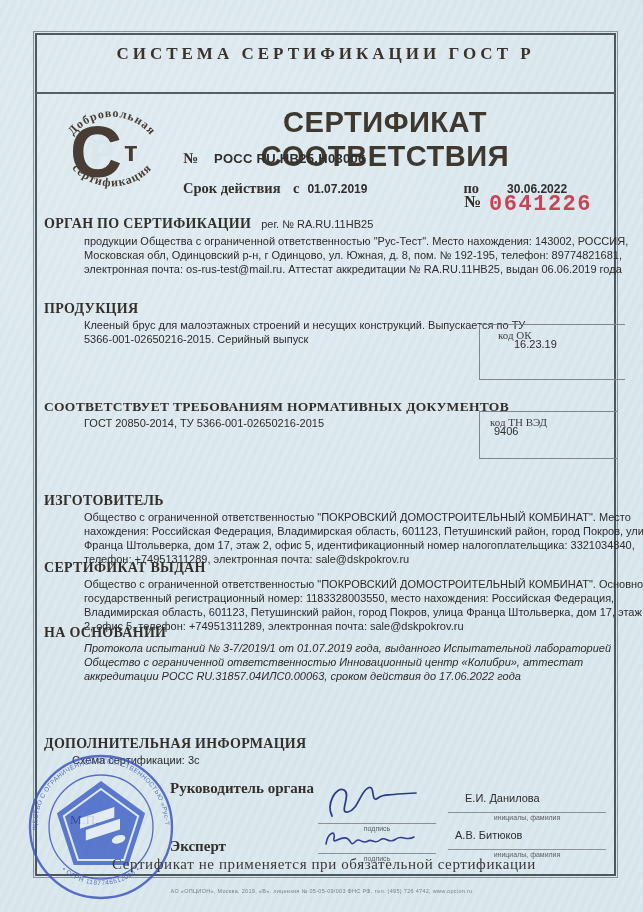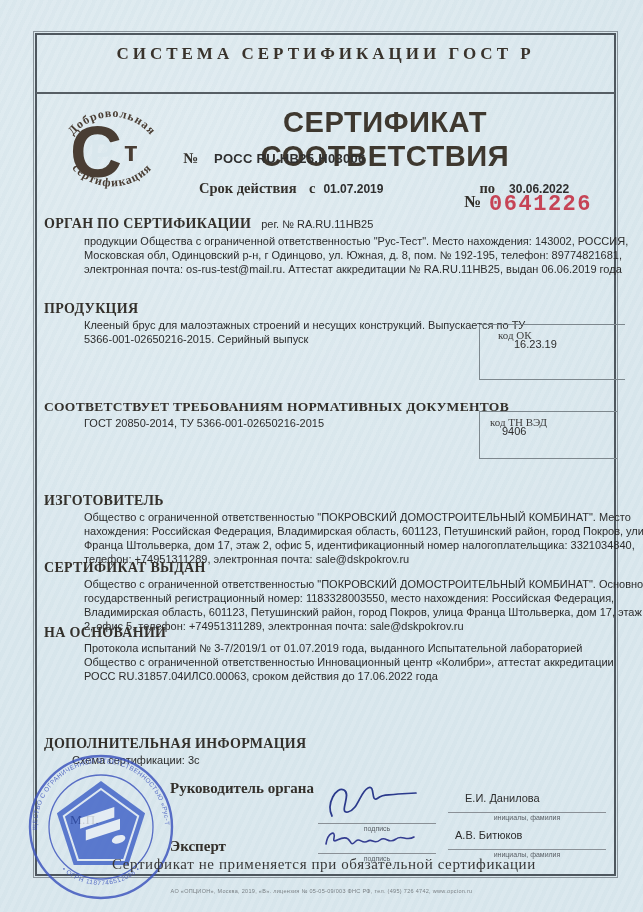--- a/index.html
+++ b/index.html
@@ -32,41 +32,41 @@
   .cert-title{left:162px;top:105px;width:446px;text-align:center;
         font:bold 30px "Liberation Sans",sans-serif;color:#3e382f;letter-spacing:.5px;
         transform:scaleX(.97);transform-origin:center;}
 
   .cert-no{left:183px;top:149px;color:#33302b;}
   .cert-no .sign{font:bold 15px "Liberation Serif",serif;}
   .cert-no .val{font:bold 13px "Liberation Sans",sans-serif;margin-left:16px;
         letter-spacing:.3px;color:#2e2e2e;}
 
   .validity{left:183px;top:179px;color:#33302b;white-space:nowrap;}
-  .validity .lb{font:bold 14.5px "Liberation Serif",serif;margin-left:16px;}
+  .validity .lb{font:bold 14.5px "Liberation Serif",serif;}
   .validity .dt{font:bold 12px "Liberation Sans",sans-serif;color:#2e2e2e;margin-left:8px;}
   .validity .to{margin-left:96px;}
 
   .blank-no{left:464px;top:192px;white-space:nowrap;}
   .blank-no .sign{font:bold 17px "Liberation Serif",serif;color:#33302b;vertical-align:3px;}
   .blank-no .digits{font:bold 22px "Liberation Mono",monospace;color:#c64456;
         letter-spacing:1.5px;margin-left:8px;}
 
   .stitle{font:bold 14px "Liberation Serif",serif;color:#33302b;letter-spacing:.3px;}
   .reg{font:11px "Liberation Sans",sans-serif;font-weight:normal;letter-spacing:0;
         color:#2e2e2e;margin-left:10px;}
   .body{font:11px/1.27 "Liberation Sans",sans-serif;color:#2c2c2c;margin-left:40px;}
 
   .t-organ{left:44px;top:216px;}      .b-organ{left:44px;top:235px;width:568px;}
   .t-product{left:44px;top:301px;font-family:Liberation Serif, serif;}    .b-product{left:44px;top:319px;width:443px;}
   .t-conf{left:44px;top:399px;width:540px;font-size:13.5px;}
   .b-conf{left:44px;top:417px;width:430px;}
   .t-manuf{left:44px;top:493px;}      .b-manuf{left:44px;top:511px;width:574px;}
   .t-issued{left:44px;top:560px;}     .b-issued{left:44px;top:578px;width:568px;}
-  .t-basis{left:44px;top:625px;}      .b-basis{left:44px;top:642px;width:552px;}
+  .t-basis{left:44px;top:625px;}      .b-basis{left:44px;top:642px;width:552px;font-style:italic;}
   .t-add{left:44px;top:736px;}        .b-add{left:32px;top:754px;width:400px;}
 
   .codebox{border:1px solid #7d878d;border-right:none;}
   .okbox{left:479px;top:324px;width:137px;height:54px;padding-left:8px;}
   .tnbox{left:479px;top:411px;width:137px;height:46px;}
   .clabel{font:11px "Liberation Serif",serif;color:#3c3c3c;margin:4px 0 0 10px;}
   .cval{font:11px "Liberation Sans",sans-serif;color:#2c2c2c;margin:-3px 0 0 26px;}
 
   .mp{left:70px;top:812px;font:13.5px "Liberation Serif",serif;color:#3a3a3a;z-index:1;}
   .stamp{left:26px;top:752px;width:150px;height:150px;z-index:2;opacity:.82;}
@@ -126,42 +126,42 @@
   </svg>
 
   <div class="a cert-title">СЕРТИФИКАТ СООТВЕТСТВИЯ</div>
 
   <div class="a cert-no">
     <span class="sign">№</span><span class="val">РОСС RU.HB25.H03006</span>
   </div>
 
   <div class="a validity">
     <span class="lb">Срок действия</span>
-    <span class="lb" style="margin-left:8px">с</span><span class="dt">01.07.2019</span><span class="lb to">по</span><span class="dt" style="margin-left:14px">30.06.2022</span>
+    <span class="lb" style="margin-left:8px">с</span><span class="dt">01.07.2019</span><span class="lb to">по</span><span class="dt" style="margin-left:28px">30.06.2022</span>
   </div>
 
   <div class="a blank-no">
     <span class="sign">№</span><span class="digits">0641226</span>
   </div>
 
   <div class="a serif stitle t-organ"><span>ОРГАН ПО СЕРТИФИКАЦИИ</span><span class="reg">рег. № RA.RU.11HB25</span></div>
   <div class="a body b-organ">продукции Общества с ограниченной ответственностью "Рус-Тест". Место нахождения: 143002, РОССИЯ, Московская обл, Одинцовский р-н, г Одинцово, ул. Южная, д. 8, пом. № 192-195, телефон: 89774821681, электронная почта: os-rus-test@mail.ru. Аттестат аккредитации № RA.RU.11HB25, выдан 06.06.2019 года</div>
 
   <div class="a serif stitle t-product">ПРОДУКЦИЯ</div>
   <div class="a body b-product">Клееный брус для малоэтажных строений и несущих конструкций. Выпускается по ТУ 5366-001-02650216-2015. Серийный выпуск</div>
   <div class="a codebox okbox">
     <div class="clabel">код ОК</div>
     <div class="cval">16.23.19</div>
   </div>
 
   <div class="a serif stitle t-conf">СООТВЕТСТВУЕТ ТРЕБОВАНИЯМ НОРМАТИВНЫХ ДОКУМЕНТОВ</div>
   <div class="a body b-conf">ГОСТ 20850-2014, ТУ 5366-001-02650216-2015</div>
   <div class="a codebox tnbox">
     <div class="clabel">код ТН ВЭД</div>
-    <div class="cval" style="margin-left:22px">9406</div>
+    <div class="cval" style="margin-left:14px">9406</div>
   </div>
 
   <div class="a serif stitle t-manuf">ИЗГОТОВИТЕЛЬ</div>
   <div class="a body b-manuf">Общество с ограниченной ответственностью "ПОКРОВСКИЙ ДОМОСТРОИТЕЛЬНЫЙ КОМБИНАТ". Место нахождения: Российская Федерация, Владимирская область, 601123, Петушинский район, город Покров, улица Франца Штольверка, дом 17, этаж 2, офис 5, идентификационный номер налогоплательщика: 3321034840, телефон: +74951311289, электронная почта: sale@dskpokrov.ru</div>
 
   <div class="a serif stitle t-issued">СЕРТИФИКАТ ВЫДАН</div>
   <div class="a body b-issued">Общество с ограниченной ответственностью "ПОКРОВСКИЙ ДОМОСТРОИТЕЛЬНЫЙ КОМБИНАТ". Основной государственный регистрационный номер: 1183328003550, место нахождения: Российская Федерация, Владимирская область, 601123, Петушинский район, город Покров, улица Франца Штольверка, дом 17, этаж 2, офис 5, телефон: +74951311289, электронная почта: sale@dskpokrov.ru</div>
 
   <div class="a serif stitle t-basis">НА ОСНОВАНИИ</div>
   <div class="a body b-basis">Протокола испытаний № 3-7/2019/1 от 01.07.2019 года, выданного Испытательной лабораторией Общество с ограниченной ответственностью Инновационный центр «Колибри», аттестат аккредитации РОСС RU.31857.04ИЛС0.00063, сроком действия до 17.06.2022 года</div>

